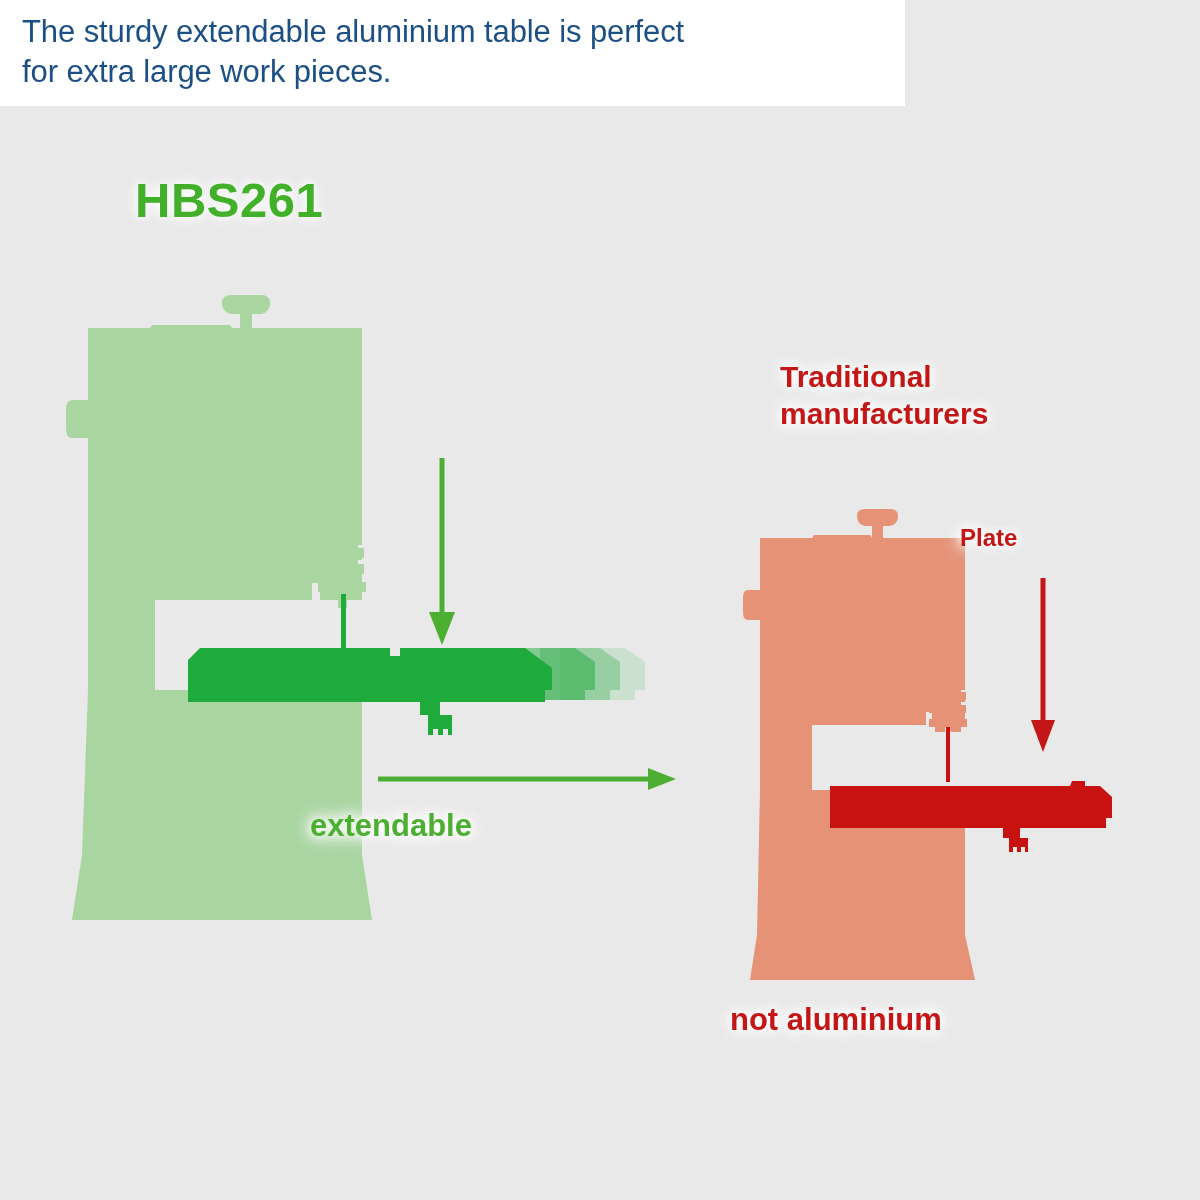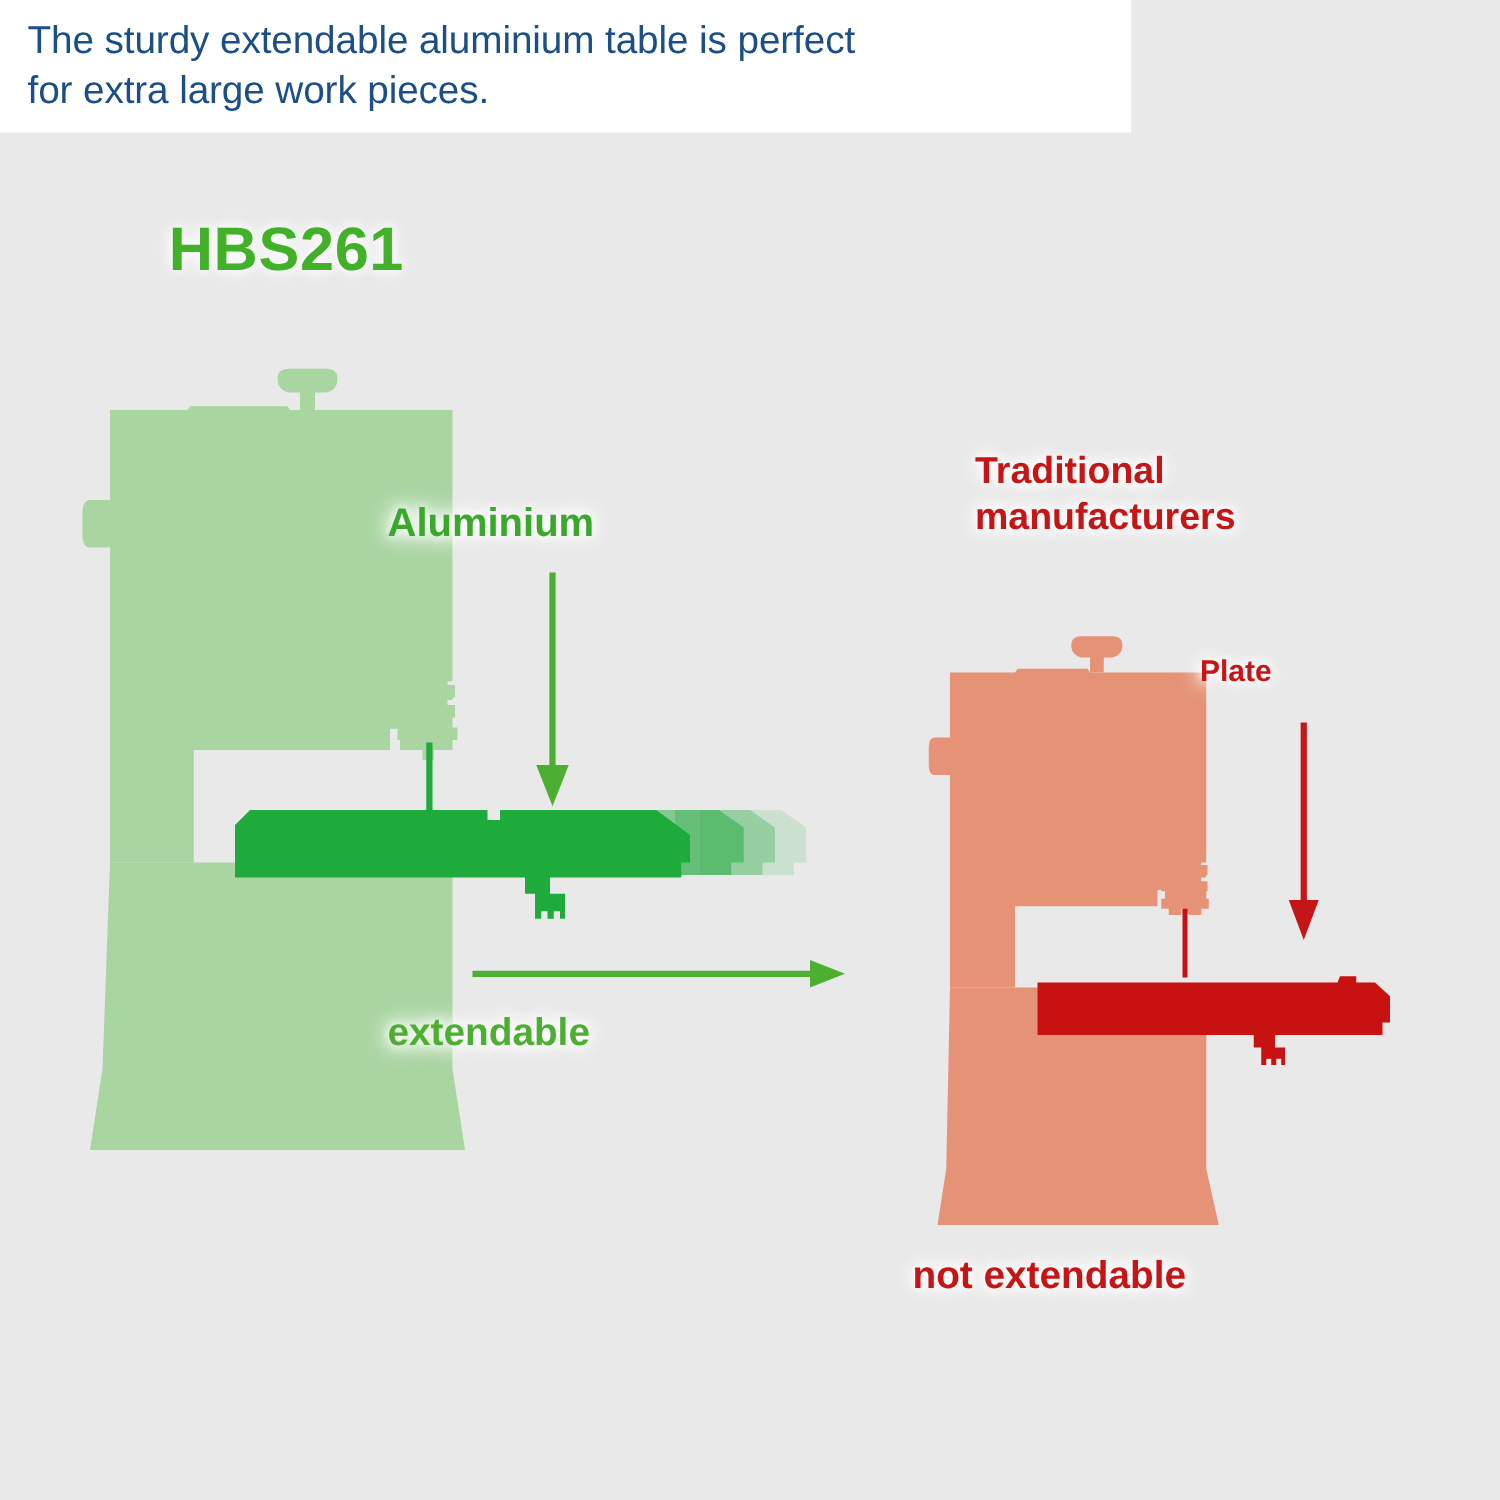--- a/index.html
+++ b/index.html
@@ -211,24 +211,23 @@
     </g>
   </svg>
 
   <div id="header-banner">
     <div id="header-text">The sturdy extendable aluminium table is perfect
 for extra large work pieces.</div>
   </div>
 
   <div id="model-title" class="lbl">HBS261</div>
 
-  <div id="label-aluminium" class="lbl">Aluminium</div>
 
   <div id="label-extendable" class="lbl">extendable</div>
 
   <div id="label-traditional" class="lbl">Traditional
 manufacturers</div>
 
   <div id="label-plate" class="lbl">Plate</div>
 
-  <div id="label-not-extendable" class="lbl">not extendable</div>
+  <div id="label-not-extendable" class="lbl">not aluminium</div>
 
 </div>
 
 </body></html>

